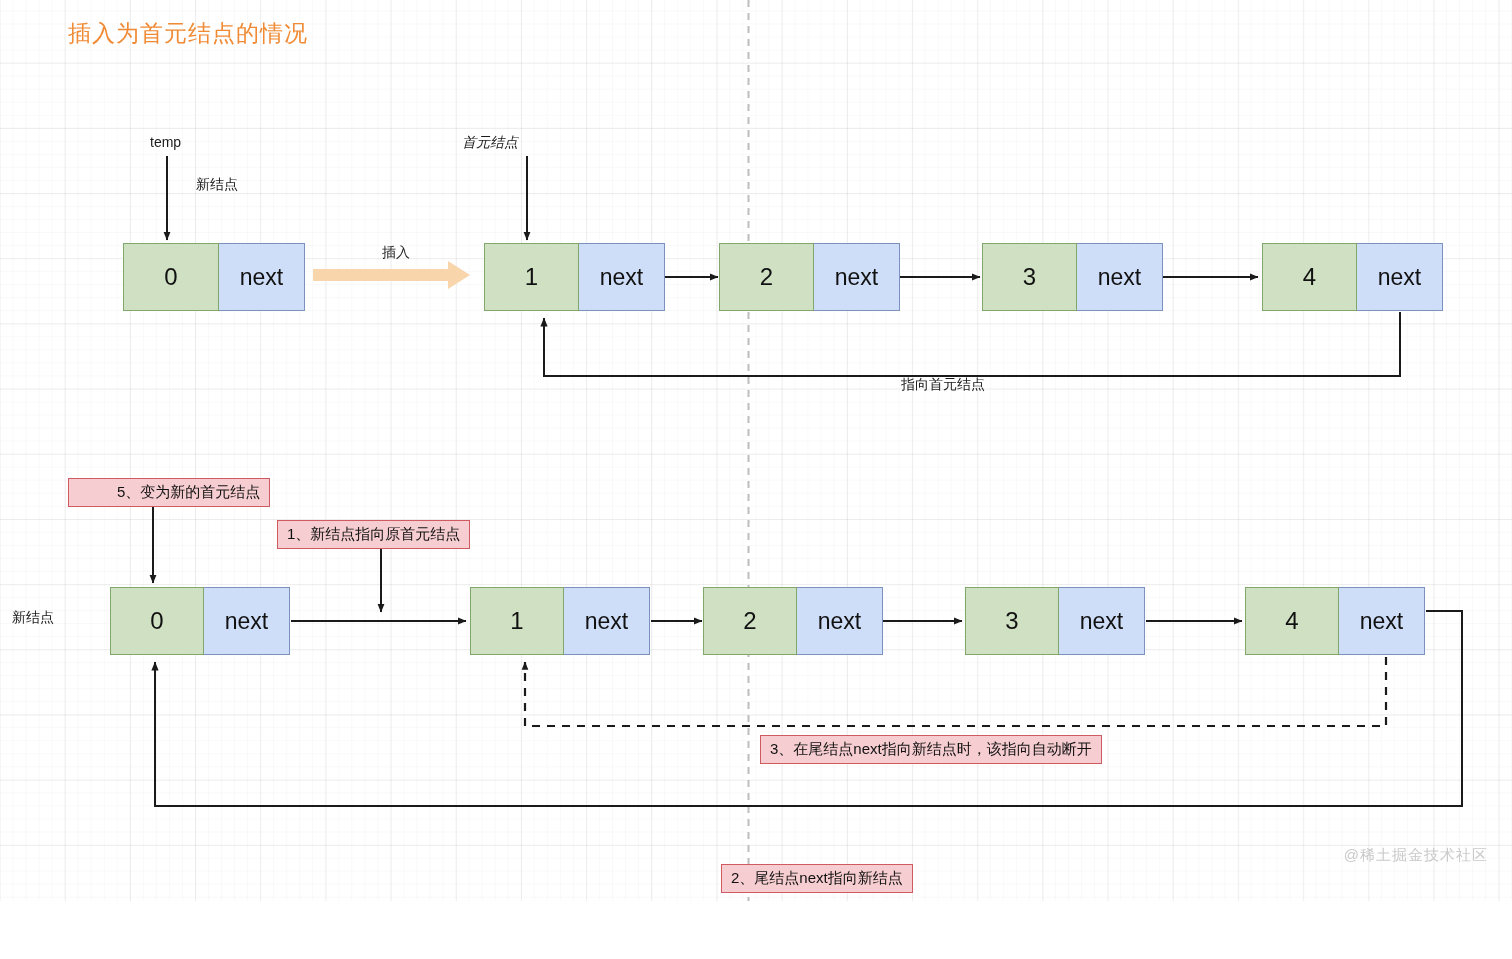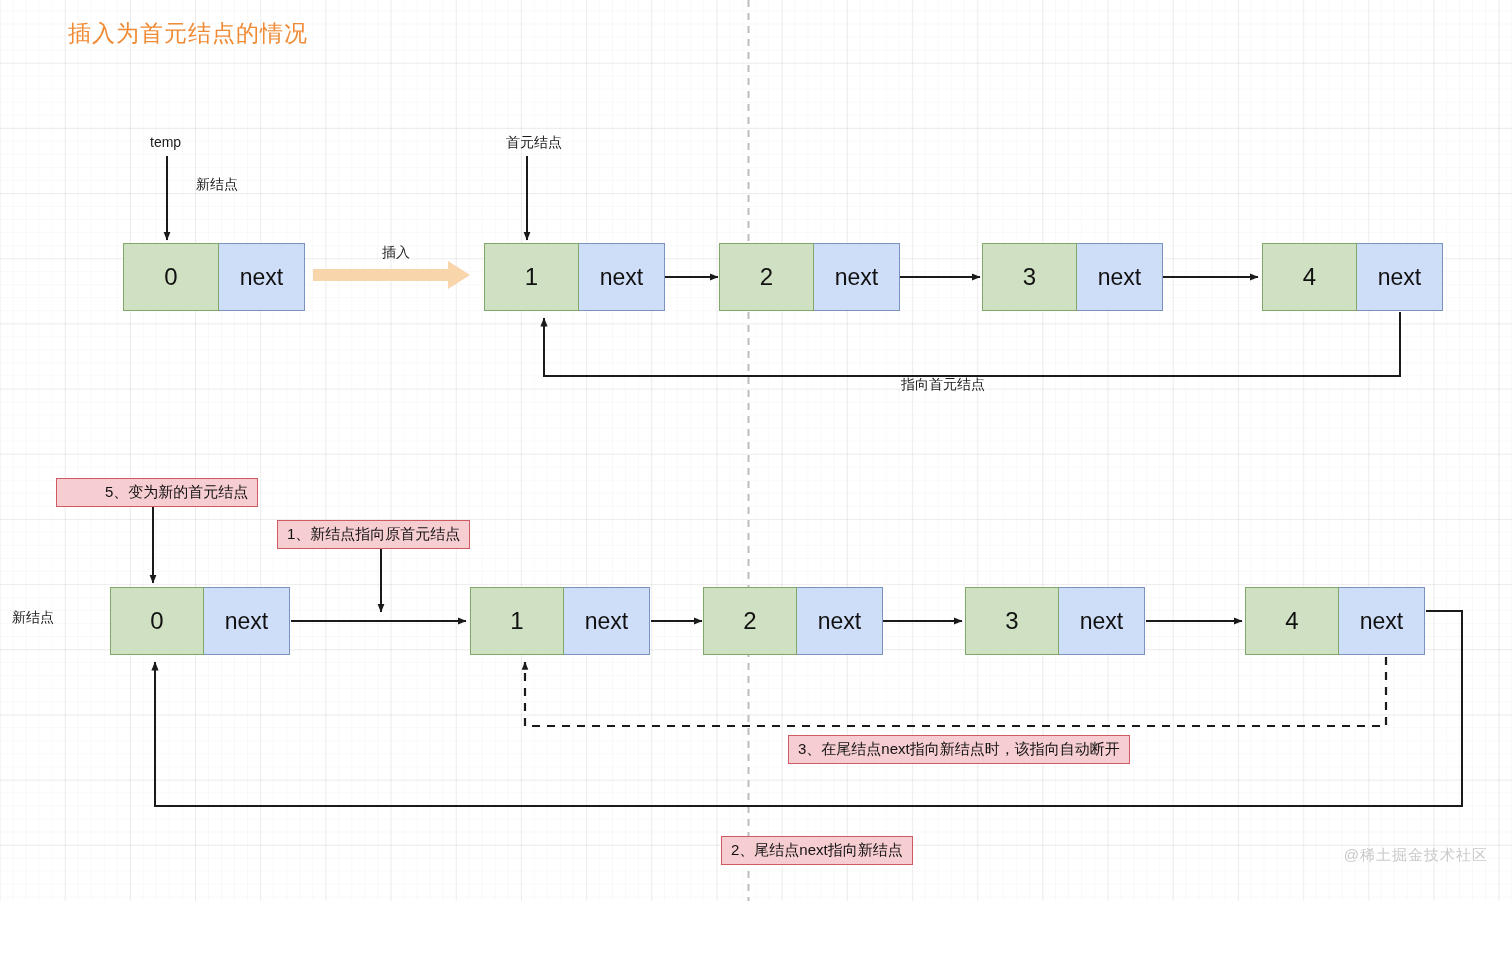--- a/index.html
+++ b/index.html
@@ -140,21 +140,21 @@
     <path d="M1386,657 L1386,726 L525,726 L525,662" fill="none" stroke="#1a1a1a" stroke-width="2.2" stroke-dasharray="8,7" marker-end="url(#ah2)"></path>
 
     <path d="M1426,611 L1462,611 L1462,806 L155,806 L155,662" fill="none" stroke="#1a1a1a" stroke-width="2" marker-end="url(#ah)"></path>
   </svg>
 
   <div class="title">插入为首元结点的情况</div>
 
   <div class="plain-label" style="left:150px; top:134px;">temp</div>
   <div class="plain-label big" style="left:196px; top:176px;">新结点</div>
   <div class="plain-label" style="left:382px; top:244px;">插入</div>
-  <div class="plain-label" style="left:506px; top:134px;">首元结点</div>
+  <div class="plain-label" style="left:462px; top:134px;font-style:italic;">首元结点</div>
   <div class="plain-label" style="left:901px; top:376px;">指向首元结点</div>
 
   <div class="node" style="left:123px; top:243px;">
     <div class="cell-val" style="width:96px;">0</div>
     <div class="cell-next" style="width:86px;">next</div>
   </div>
 
   <div class="node" style="left:484px; top:243px;">
     <div class="cell-val" style="width:95px;">1</div>
     <div class="cell-next" style="width:86px;">next</div>
@@ -168,24 +168,24 @@
   <div class="node" style="left:982px; top:243px;">
     <div class="cell-val" style="width:95px;">3</div>
     <div class="cell-next" style="width:86px;">next</div>
   </div>
 
   <div class="node" style="left:1262px; top:243px;">
     <div class="cell-val" style="width:95px;">4</div>
     <div class="cell-next" style="width:86px;">next</div>
   </div>
 
-  <div class="redbox" style="left:56px; top:478px;padding-left:48px;">5、变为新的首元结点</div>
+  <div class="redbox" style="left:68px; top:478px;padding-left:48px;">5、变为新的首元结点</div>
   <div class="redbox" style="left:277px; top:520px;">1、新结点指向原首元结点</div>
-  <div class="redbox" style="left:788px; top:735px;">3、在尾结点next指向新结点时，该指向自动断开</div>
-  <div class="redbox" style="left:721px; top:836px;">2、尾结点next指向新结点</div>
+  <div class="redbox" style="left:760px; top:735px;">3、在尾结点next指向新结点时，该指向自动断开</div>
+  <div class="redbox" style="left:721px; top:864px;">2、尾结点next指向新结点</div>
 
   <div class="plain-label big" style="left:12px; top:609px;">新结点</div>
 
   <div class="node" style="left:110px; top:587px;">
     <div class="cell-val" style="width:94px;">0</div>
     <div class="cell-next" style="width:86px;">next</div>
   </div>
 
   <div class="node" style="left:470px; top:587px;">
     <div class="cell-val" style="width:94px;">1</div>

